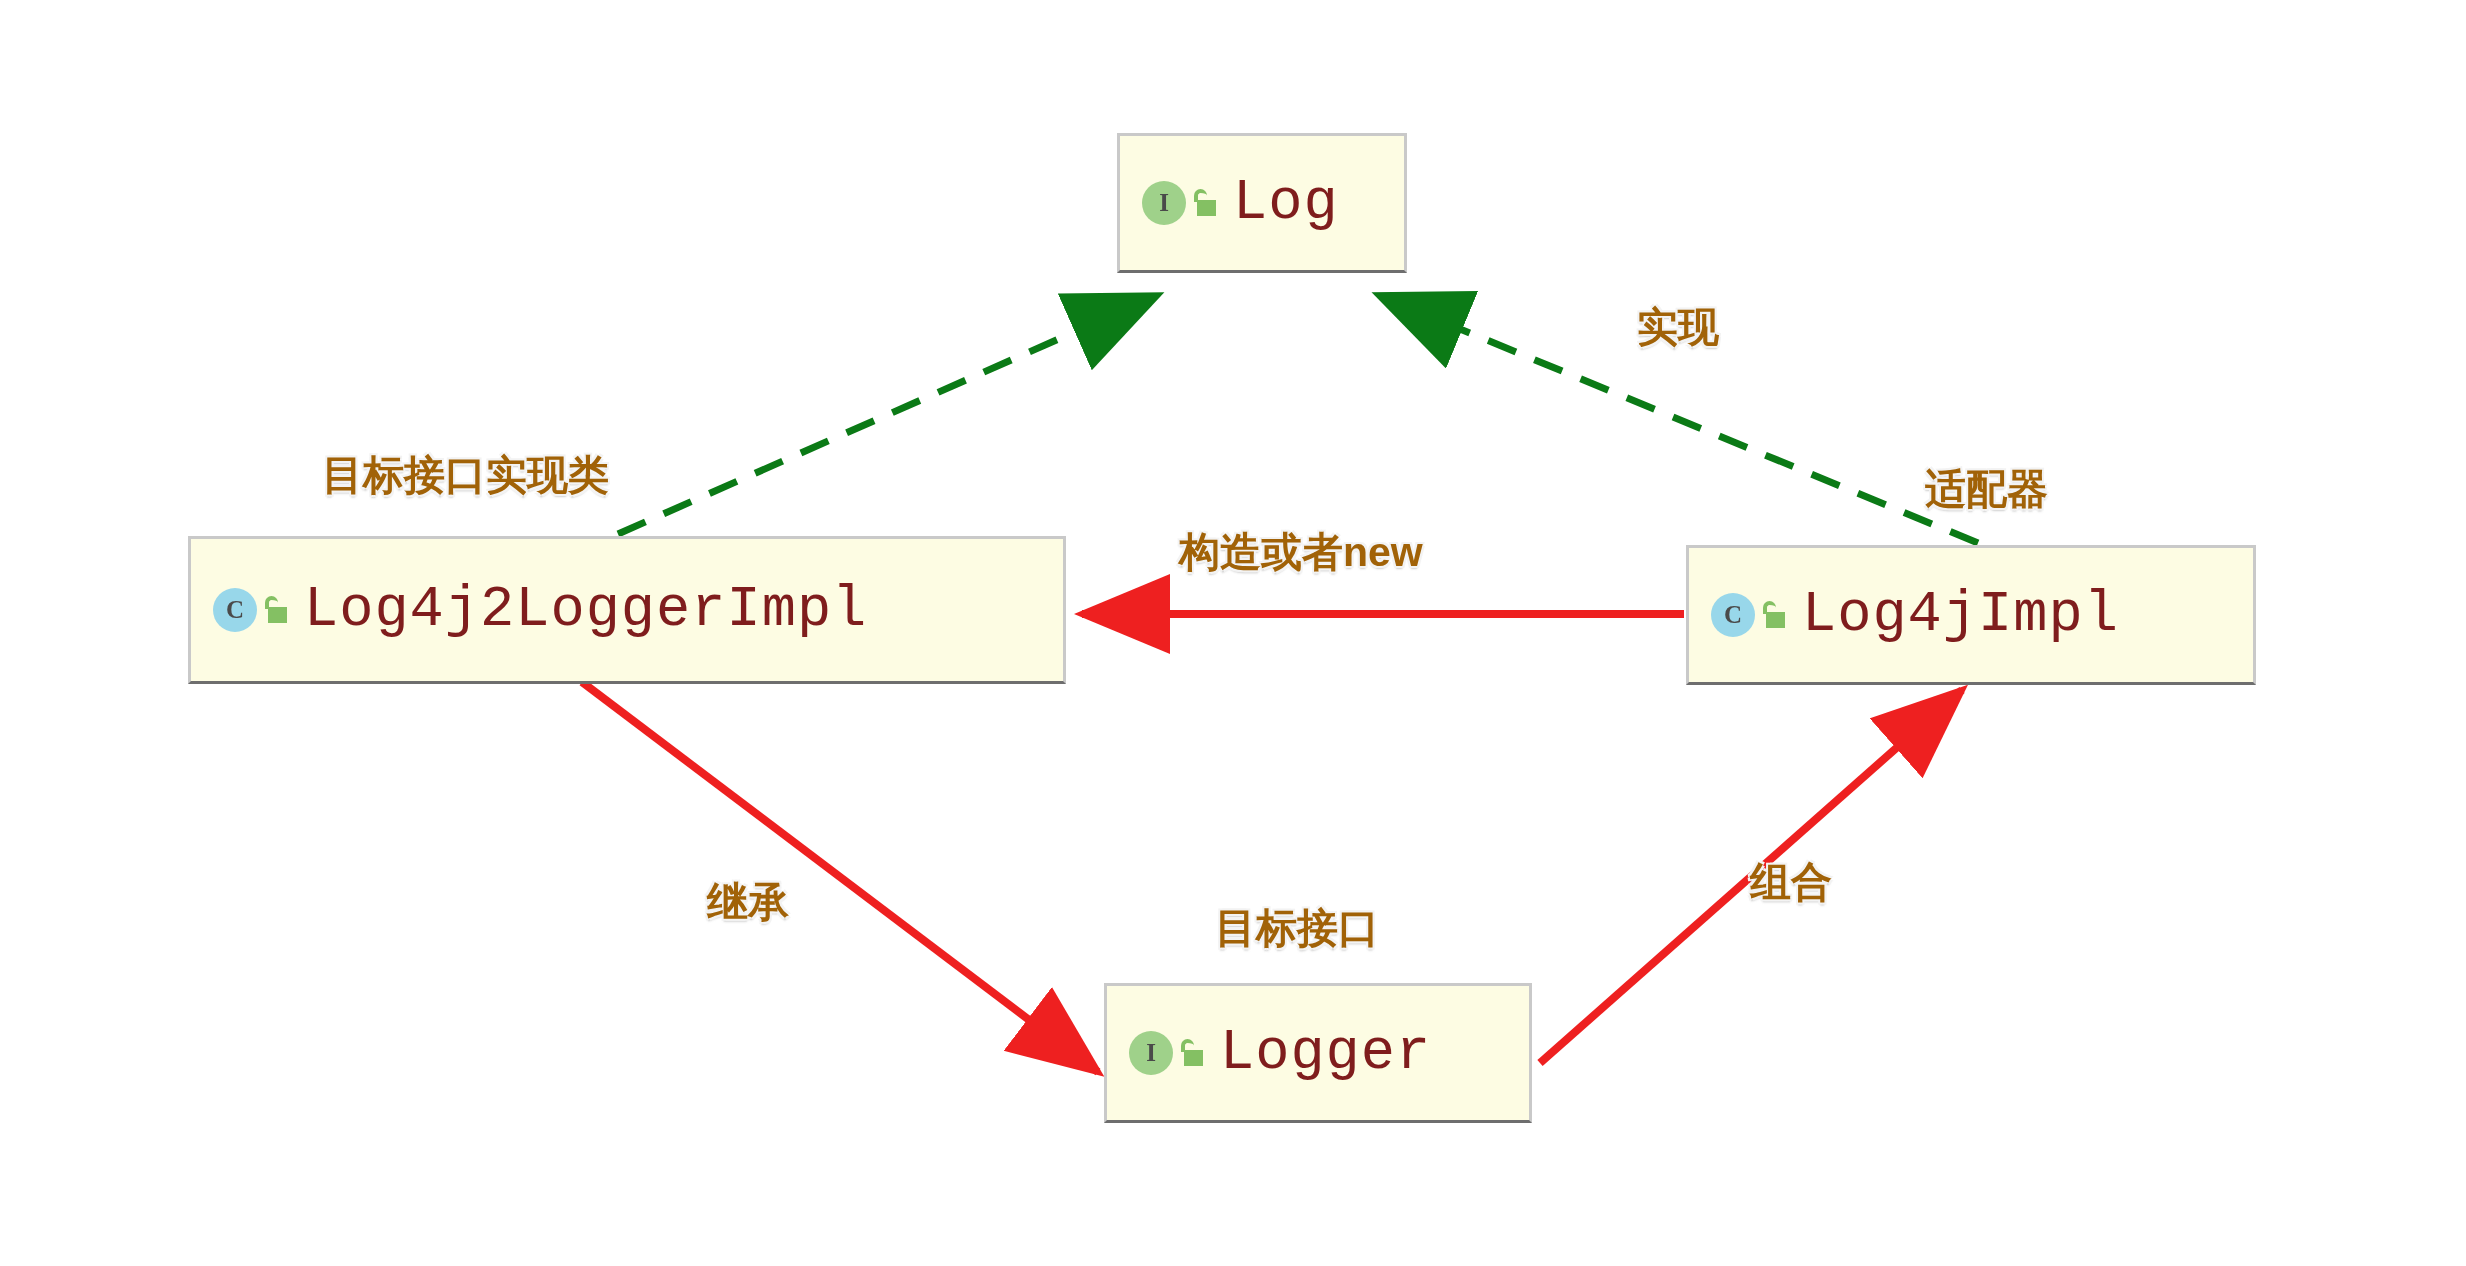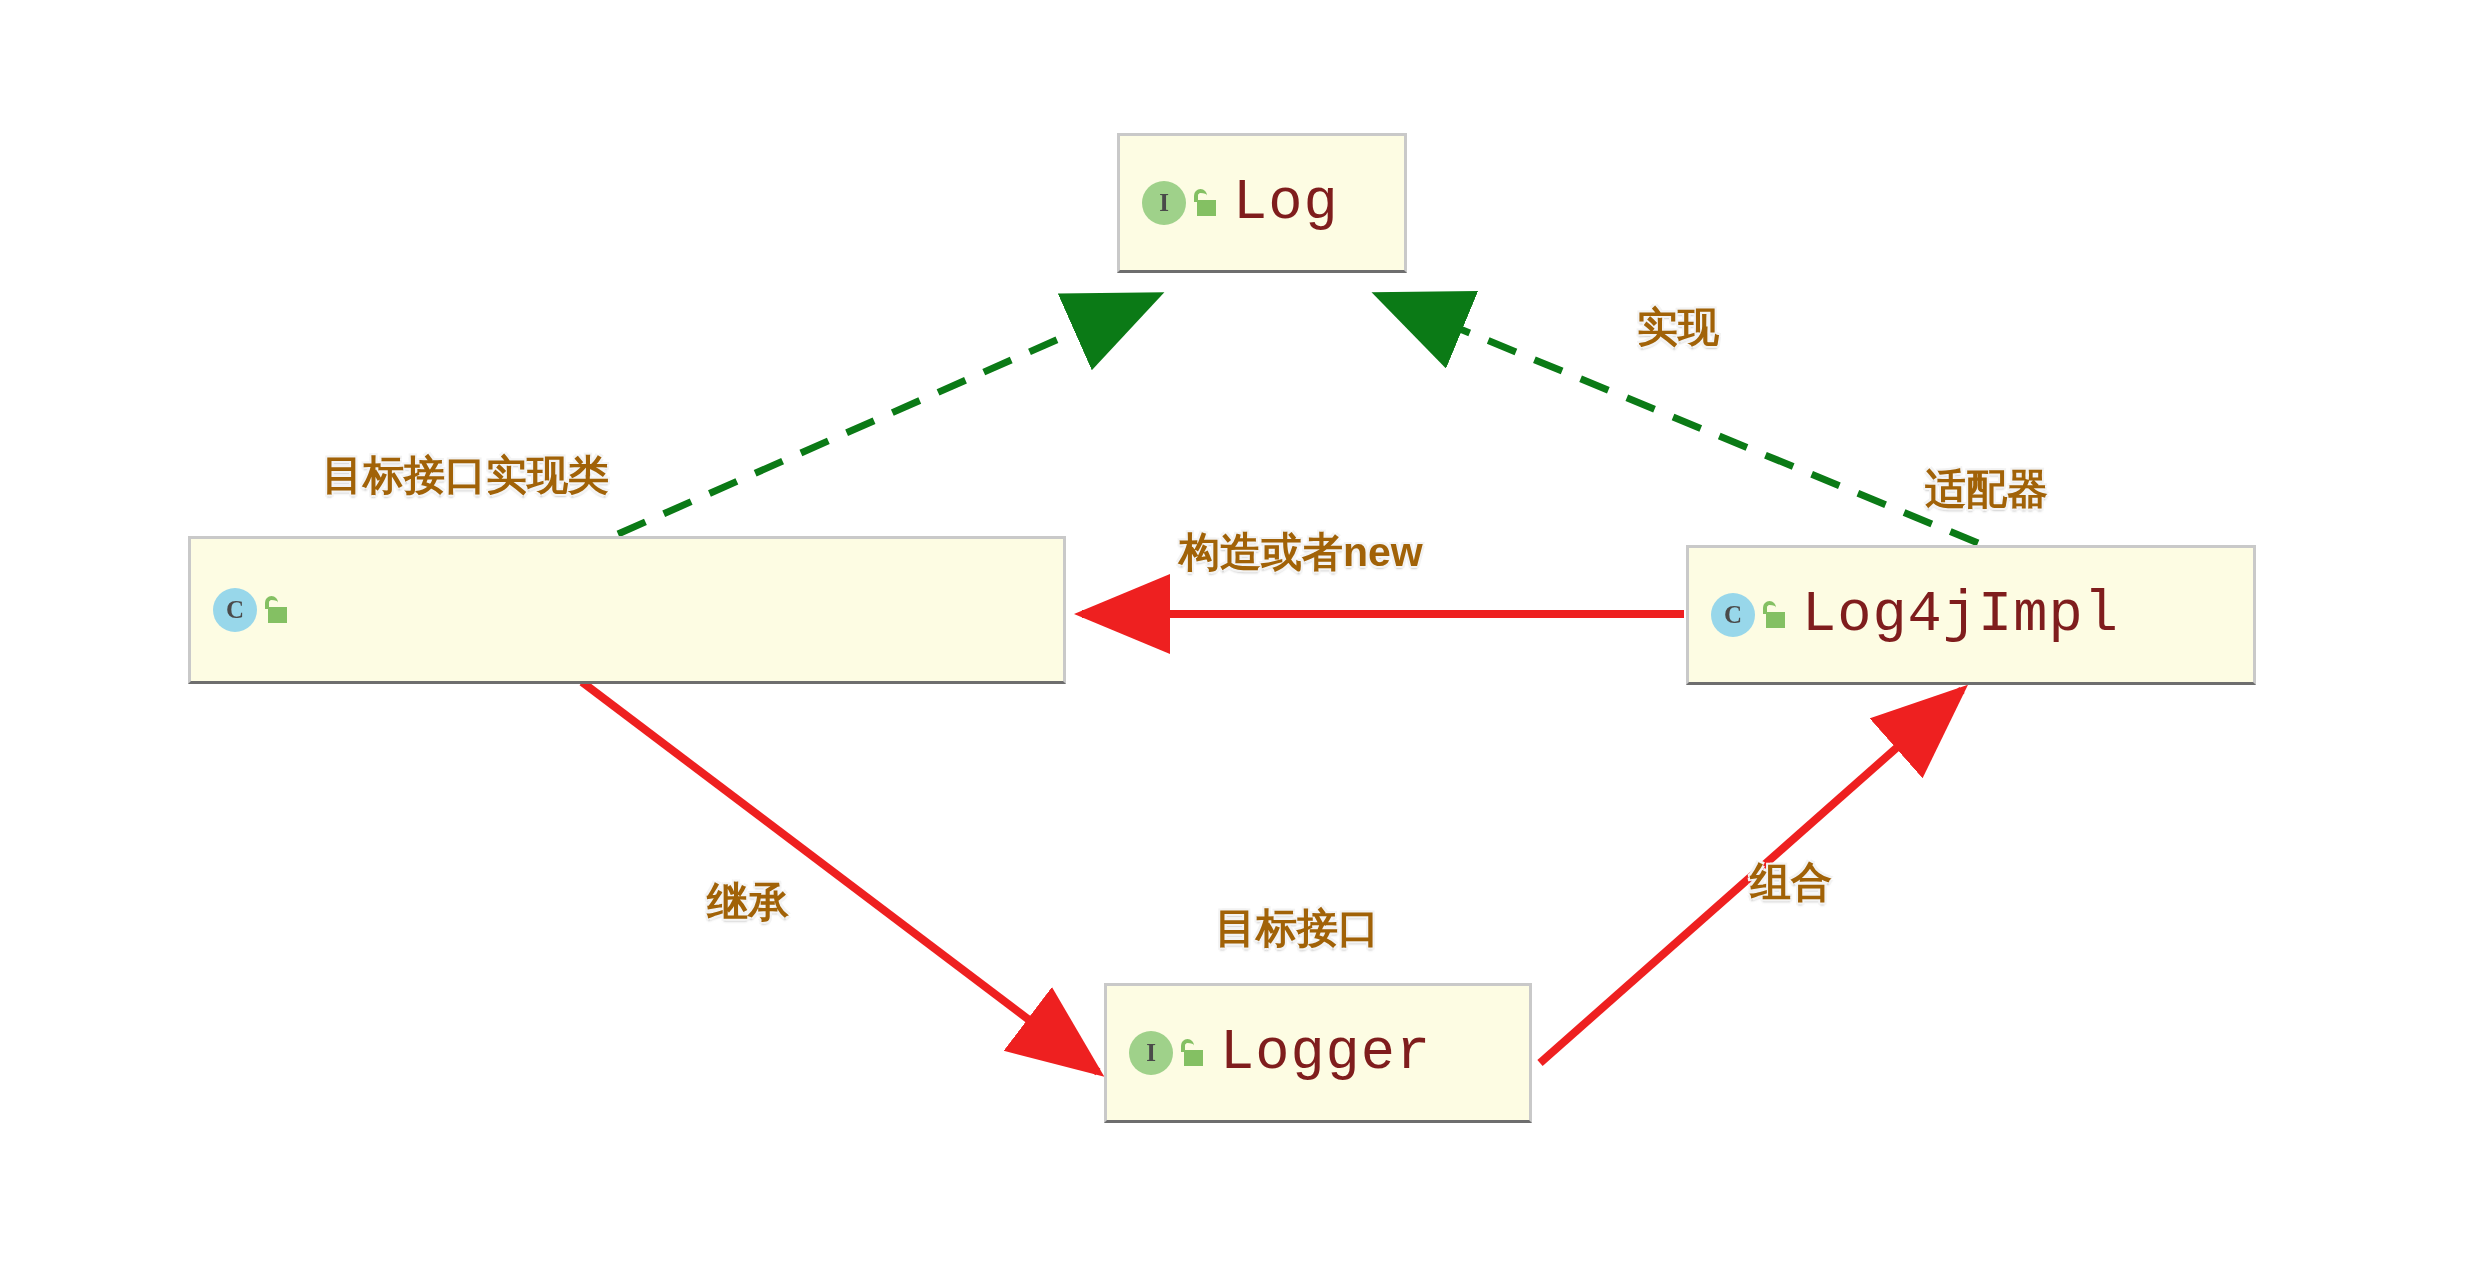--- a/index.html
+++ b/index.html
@@ -157,20 +157,21 @@
     </div>
   </div>
 
   <div class="uml-node" style="left:188px; top:536px; width:878px; height:148px;">
     <div class="node-inner">
       <span class="badge badge-class">C</span>
       <span class="lock">
         <span class="lock-shackle"></span>
           <span class="lock-body"></span>
       </span>
+      <span class="node-label">Log4j2LoggerImpl</span>
     </div>
   </div>
 
   <div class="uml-node" style="left:1686px; top:545px; width:570px; height:140px;">
     <div class="node-inner">
       <span class="badge badge-class">C</span>
       <span class="lock">
         <span class="lock-shackle"></span>
           <span class="lock-body"></span>
       </span>

